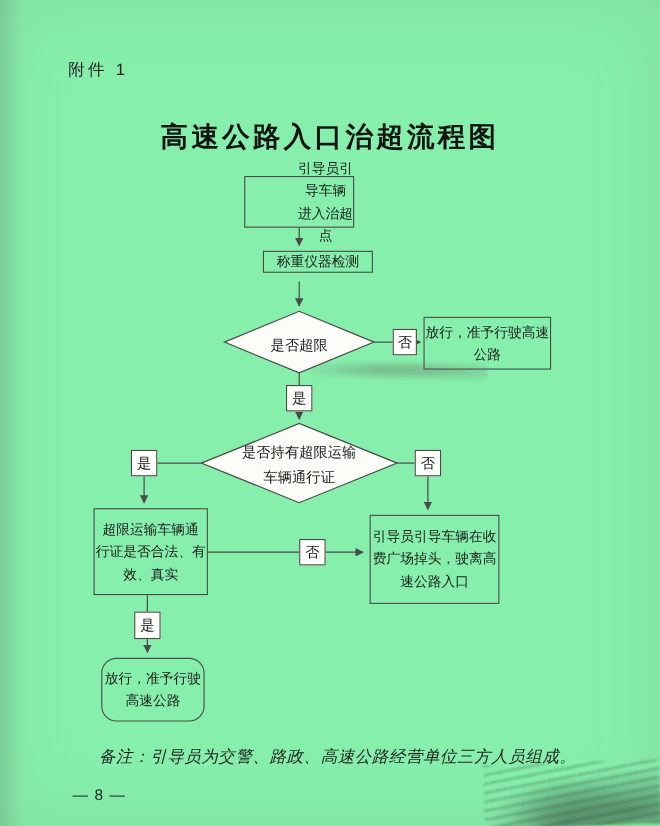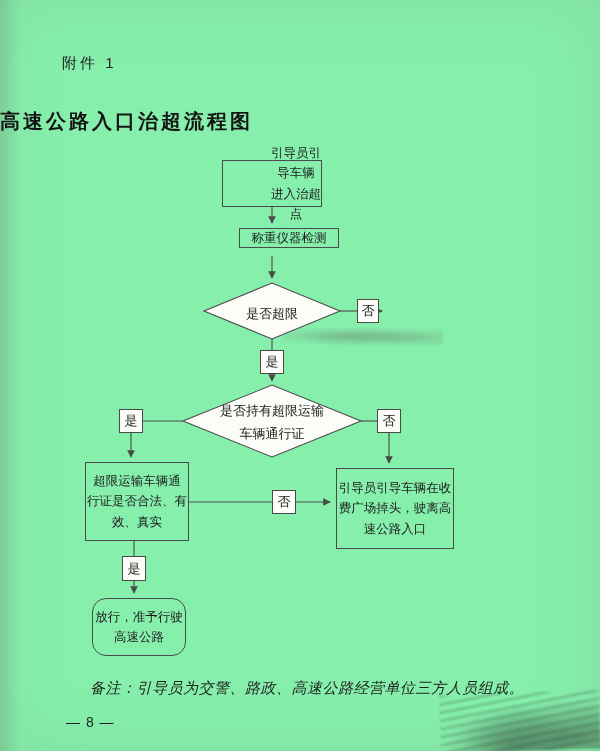--- a/index.html
+++ b/index.html
@@ -11,22 +11,22 @@
     box-shadow: inset 0 0 70px rgba(110,105,95,0.13);
   }
   .edge-shade {
     position:absolute; left:0; top:0; width:20px; height:100%;
     background:linear-gradient(to right, rgba(90,88,80,0.18), rgba(90,88,80,0));
   }
   .attachment {
     position:absolute; left:62px; top:54px; font-size:15px; letter-spacing:3px;
   }
   .title {
-    position:absolute; left:0; top:108px; width:100%; text-align:left;
-    font-size:20px; font-weight:bold; letter-spacing:3px; color:#141414;
+    position:absolute; left:0; top:108px; width:100%; text-align:center;
+    font-size:25px; font-weight:bold; letter-spacing:3px; color:#141414;
   }
   .connectors { position:absolute; left:0; top:0; }
   .connectors line, .connectors polygon { stroke:#4a4a4a; stroke-width:1.1; fill:none; }
   .connectors polygon.diamond { fill:#fcfcf9; }
   .node {
     position:absolute; border:1px solid #4a4a4a;
     display:flex; align-items:center; justify-content:center;
     text-align:center; font-size:12.5px; line-height:1.62;
     white-space:pre-line; color:#1c1c1c;
   }
@@ -97,20 +97,22 @@
 
   <div class="node" style="left:222px; top:160px; width:100px; height:47px;padding-left:48px;">引导员引导车辆
 进入治超点</div>
 
   <div class="node" style="left:239px; top:228px; width:100px; height:20px;">称重仪器检测</div>
 
   <div class="dtext" style="left:212px; top:302px; width:120px;">是否超限</div>
 
   <div class="label-box" style="left:357px; top:299px; width:22px; height:24px;">否</div>
 
+  <div class="node" style="left:385px; top:288px; width:116px; height:48px;">放行，准予行驶高速
+公路</div>
 
   <div class="label-box" style="left:260px; top:350px; width:24px; height:24px;">是</div>
 
   <div class="dtext" style="left:192px; top:399px; width:160px;">是否持有超限运输
 车辆通行证</div>
 
   <div class="label-box" style="left:119px; top:409px; width:24px; height:24px;">是</div>
 
   <div class="label-box" style="left:377px; top:409px; width:24px; height:24px;">否</div>
 

